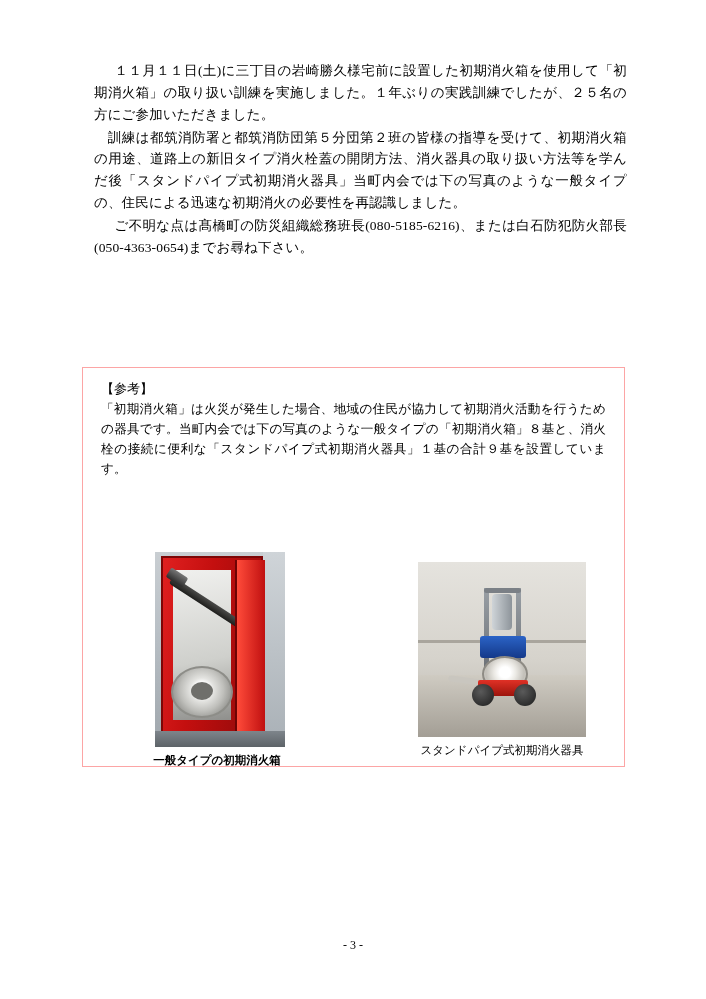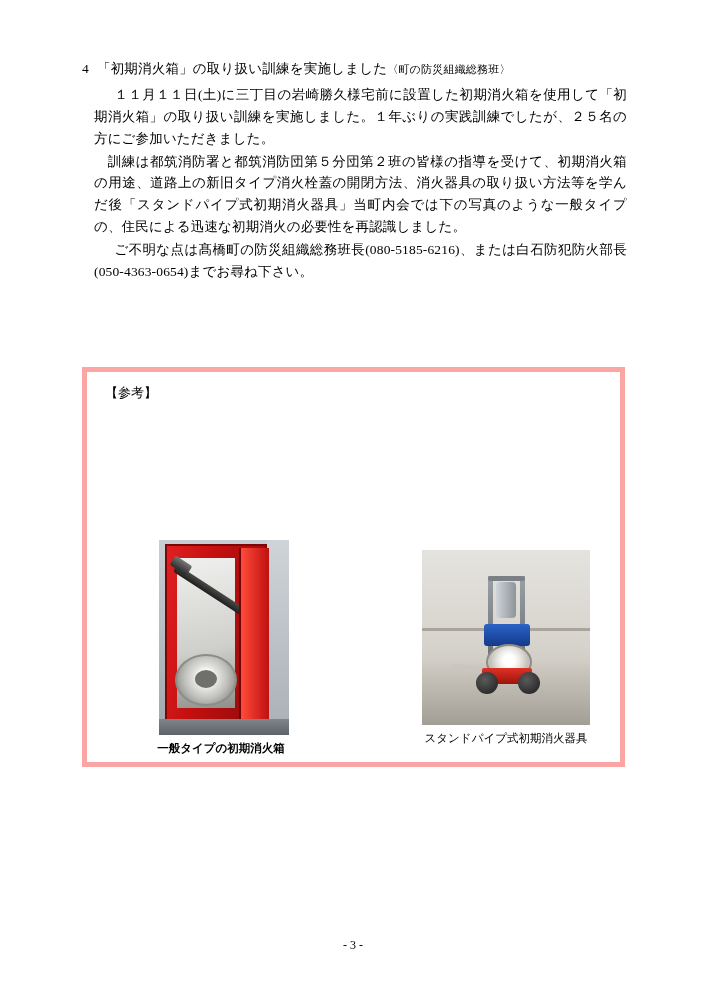--- a/index.html
+++ b/index.html
@@ -52,21 +52,21 @@
   p.body-para .ind2 {
     display: inline-block;
     width: 1em;
   }
   .box {
     position: absolute;
     left: 82px;
     top: 367px;
     width: 543px;
     height: 400px;
-    border: 5px solid #fca5a5;
+    border: 1px solid #fca5a5;
     box-sizing: border-box;
   }
   .box-inner {
     padding: 12px 18px 0 18px;
   }
   .box-title {
     font-size: 13px;
     margin-bottom: 2px;
     font-family: "Liberation Sans", sans-serif;
   }
@@ -82,20 +82,21 @@
   .figures {
     position: absolute;
     left: 0;
     top: 168px;
     width: 100%;
     height: 220px;
   }
   .fig {
     position: absolute;
     text-align: center;
+    margin-top: 16px;
   }
   .fig1 { left: 72px; top: 0; }
   .fig2 { left: 335px; top: 10px; }
   .fig-caption {
     font-size: 11.5px;
     font-family: "Liberation Sans", sans-serif;
     margin-top: 6px;
     white-space: nowrap;
   }
   .fig1 .fig-caption { margin-left: -6px; font-weight: bold; }
@@ -196,33 +197,31 @@
     font-size: 12px;
   }
 </style>
 </head>
 <body>
 
 <div class="page">
 
   <div class="content">
 
-    <div class="heading">
-      <span class="num">4</span><span>「初期消火箱」の取り扱い訓練を実施しました</span><span class="small">〈町の防災組織総務班〉</span>
-    </div>
 
     <p class="body-para"><span class="ind"></span><span>１１月１１日(土)に三丁目の岩崎勝久様宅前に設置した初期消火箱を使用して「初期消火箱」の取り扱い訓練を実施しました。１年ぶりの実践訓練でしたが、２５名の方にご参加いただきました。</span></p>
     <p class="body-para"><span class="ind2"></span><span>訓練は都筑消防署と都筑消防団第５分団第２班の皆様の指導を受けて、初期消火箱の用途、道路上の新旧タイプ消火栓蓋の開閉方法、消火器具の取り扱い方法等を学んだ後「スタンドパイプ式初期消火器具」当町内会では下の写真のような一般タイプの、住民による迅速な初期消火の必要性を再認識しました。</span></p>
     <p class="body-para"><span class="ind"></span><span>ご不明な点は髙橋町の防災組織総務班長(080-5185-6216)、または白石防犯防火部長(050-4363-0654)までお尋ね下さい。</span></p>
 
   </div>
 
   <div class="box">
     <div class="box-inner">
       <div class="box-title">【参考】</div>
+      <p class="box-para"><span class="ind"></span><span>「初期消火箱」は火災が発生した場合、地域の住民が協力して初期消火活動を行うための器具です。当町内会では下の写真のような一般タイプの「初期消火箱」８基と、消火栓の接続に便利な「スタンドパイプ式初期消火器具」１基の合計９基を設置しています。</span></p>
     </div>
 
     <div class="figures">
 
       <div class="fig fig1">
         <div class="photo1">
           <div class="p1-wallR"></div>
           <div class="p1-box">
             <div class="p1-interior"></div>
             <div class="p1-hosecoil"></div>

